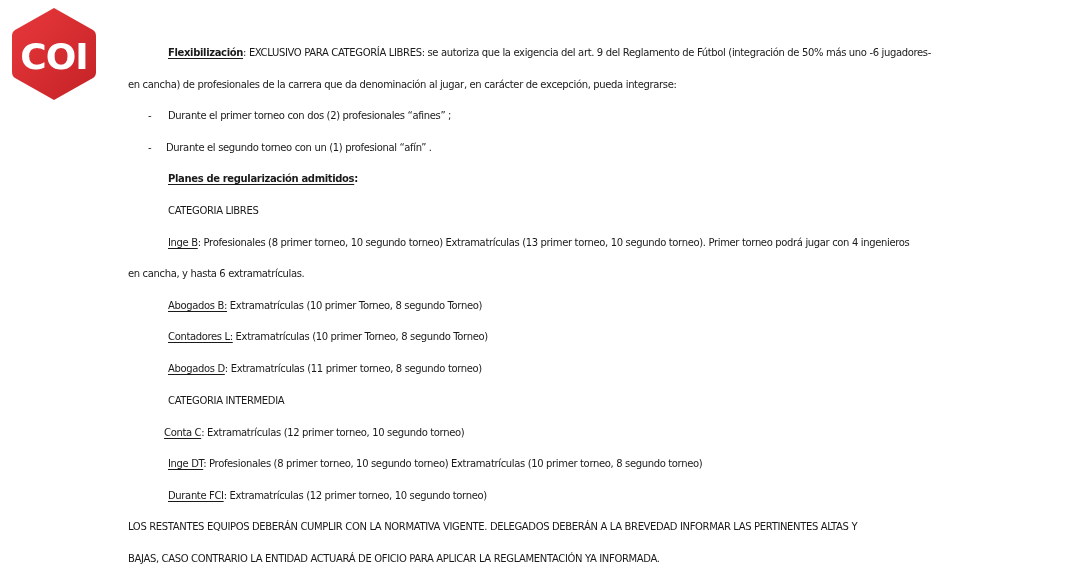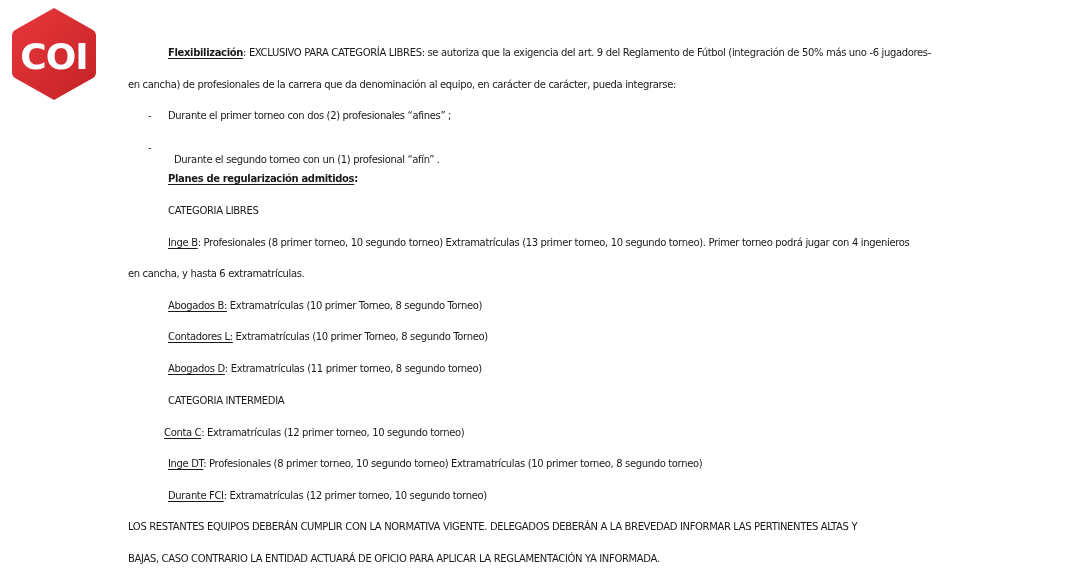--- a/index.html
+++ b/index.html
@@ -30,29 +30,29 @@
       </linearGradient>
     </defs>
     <path d="M43 2 L82 24 Q85 26 85 30 L85 66 Q85 70 82 72 L43 94 L4 72 Q1 70 1 66 L1 30 Q1 26 4 24 Z" fill="url(#g)"></path>
     <text x="43" y="63" text-anchor="middle" font-family="DejaVu Sans, sans-serif" font-size="36" font-weight="bold" fill="#ffffff" letter-spacing="-1">COI</text>
   </svg>
 </div>
 
 <div class="line" style="left:168px; top:45px;">
   <span class="u b">Flexibilización</span><span>: EXCLUSIVO PARA CATEGORÍA LIBRES: se autoriza que la exigencia del art. 9 del Reglamento de Fútbol (integración de 50% más uno -6 jugadores-</span>
 </div>
-<div class="line" style="left:128px; top:77px;">en cancha) de profesionales de la carrera que da denominación al equipo, en carácter de carácter, pueda integrarse:</div>
+<div class="line" style="left:128px; top:77px;">en cancha) de profesionales de la carrera que da denominación al jugar, en carácter de excepción, pueda integrarse:</div>
 
 <div class="line" style="left:148px; top:108px;">
   <span>-</span>
   <span style="position:absolute; left:20px;">Durante el primer torneo con dos (2) profesionales   “afines” ;</span>
 </div>
 <div class="line" style="left:148px; top:140px;">
   <span>-</span>
-  <span style="position:absolute; left:26px;margin-top:12px;">Durante el segundo torneo con un (1) profesional   “afín” .</span>
+  <span style="position:absolute; left:18px;">Durante el segundo torneo con un (1) profesional   “afín” .</span>
 </div>
 
 <div class="line b" style="left:168px; top:171px;">
   <span class="u">Planes de regularización admitidos</span><span>:</span>
 </div>
 
 <div class="line" style="left:168px; top:203px;">CATEGORIA LIBRES</div>
 
 <div class="line" style="left:168px; top:235px;">
   <span class="u">Inge B</span><span>:</span><span>  Profesionales (8 primer torneo, 10 segundo torneo) Extramatrículas (13 primer torneo, 10 segundo torneo). Primer torneo podrá jugar con 4 ingenieros</span>

